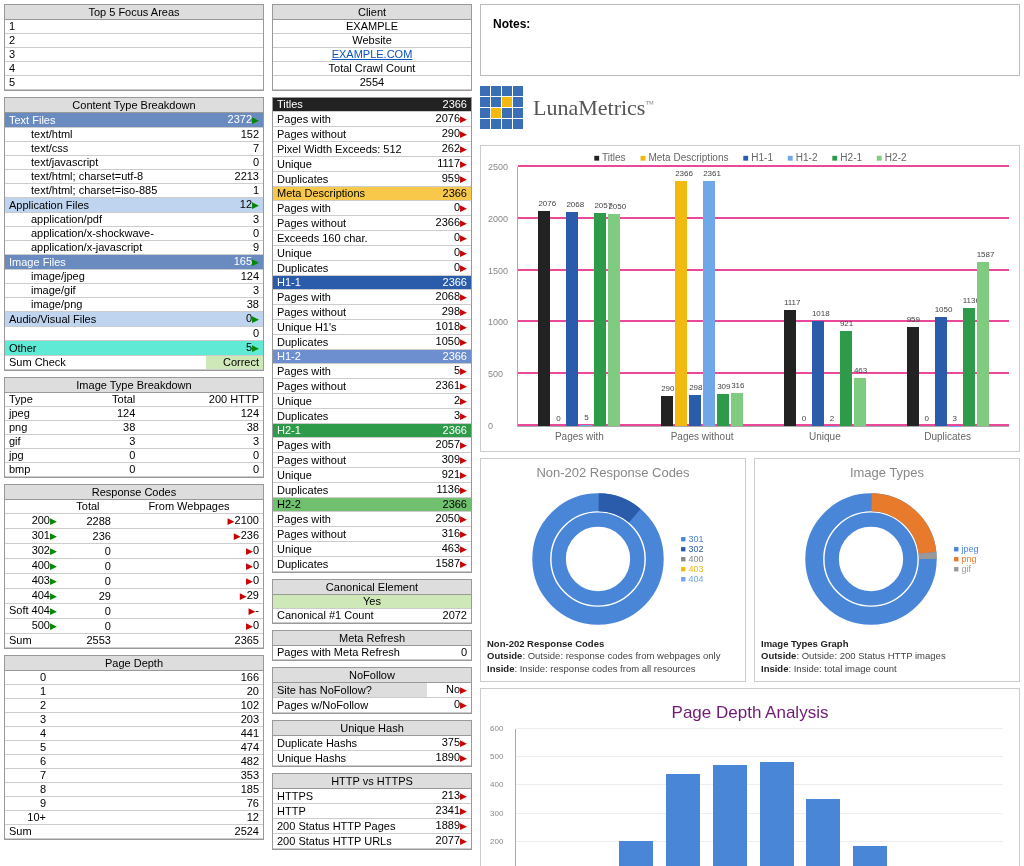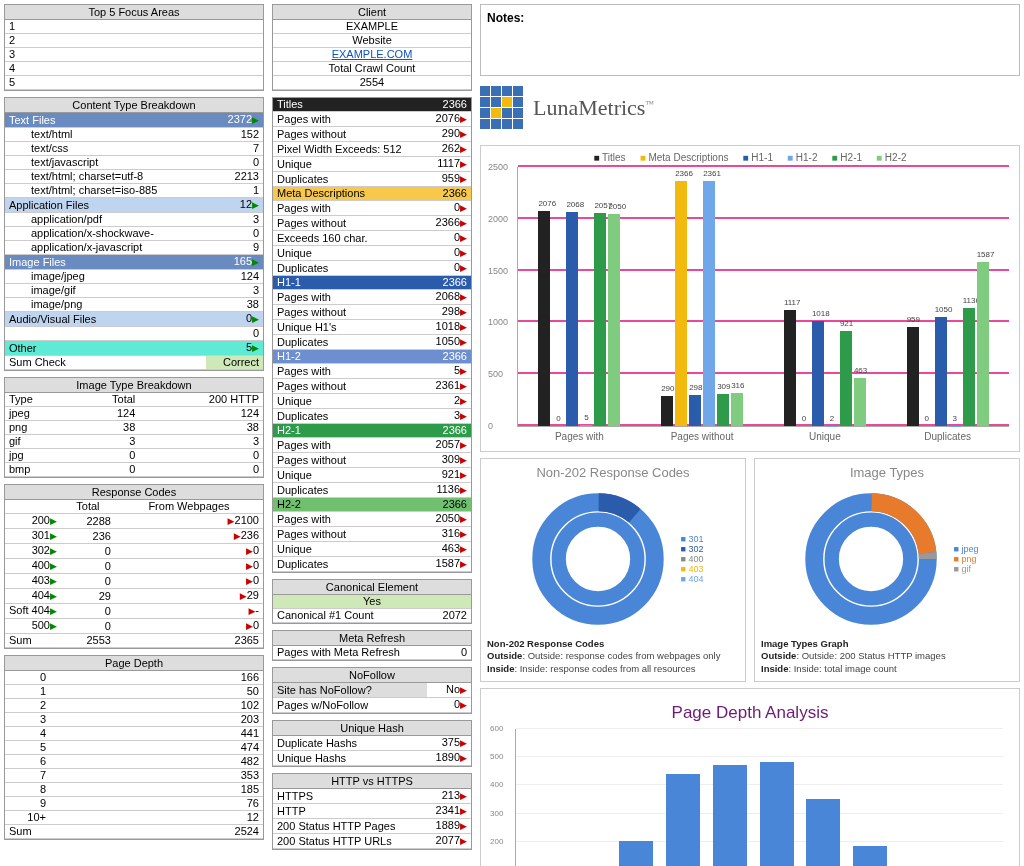--- a/index.html
+++ b/index.html
@@ -39,21 +39,21 @@
   .sec-green { background:#2E9B4A; color:#fff; }
   .sec-green2 { background:#70C070; color:#000; }
   .sec-black { background:#222; color:#fff; }
   .sec-lightblue { background:#BFD4EF; }
   .sec-other { background:#5eead4; }
   .correct { background:#cfe8b8; text-align:right; }
   .yes { background:#cfe8b8; text-align:center; }
   .indent { padding-left: 26px; }
   a.site { color:#0B53C1; text-decoration: underline; }
   .notes {
-    border:1px solid #bbb; padding:6px; height:72px; font-weight:bold; font-size:12px;
+    border:1px solid #bbb; padding:12px; height:72px; font-weight:bold; font-size:12px;
   }
   .brand {
     display:flex; align-items:center; gap:10px; padding:4px 0 10px 0;
   }
   .brand-logo {
     display:grid; grid-template-columns: repeat(4, 10px); grid-auto-rows:10px; gap:1px;
   }
   .brand-logo span { background:#3B6FB5; }
   .brand-logo span.y { background:#F2B90F; }
   .brand-text { font-family: Georgia, serif; font-size:22px; color:#555; }
@@ -299,21 +299,21 @@
     <div class="panel">
       <div class="hdr">Page Depth</div>
       <table id="pd-table">
           <tbody>
             <tr>
               <td class="num" style="width:45px">0</td>
               <td class="num">166</td>
             </tr>
             <tr>
               <td class="num" style="width:45px">1</td>
-              <td class="num">50</td>
+              <td class="num">20</td>
             </tr>
             <tr>
               <td class="num" style="width:45px">2</td>
               <td class="num">102</td>
             </tr>
             <tr>
               <td class="num" style="width:45px">3</td>
               <td class="num">203</td>
             </tr>
             <tr>

